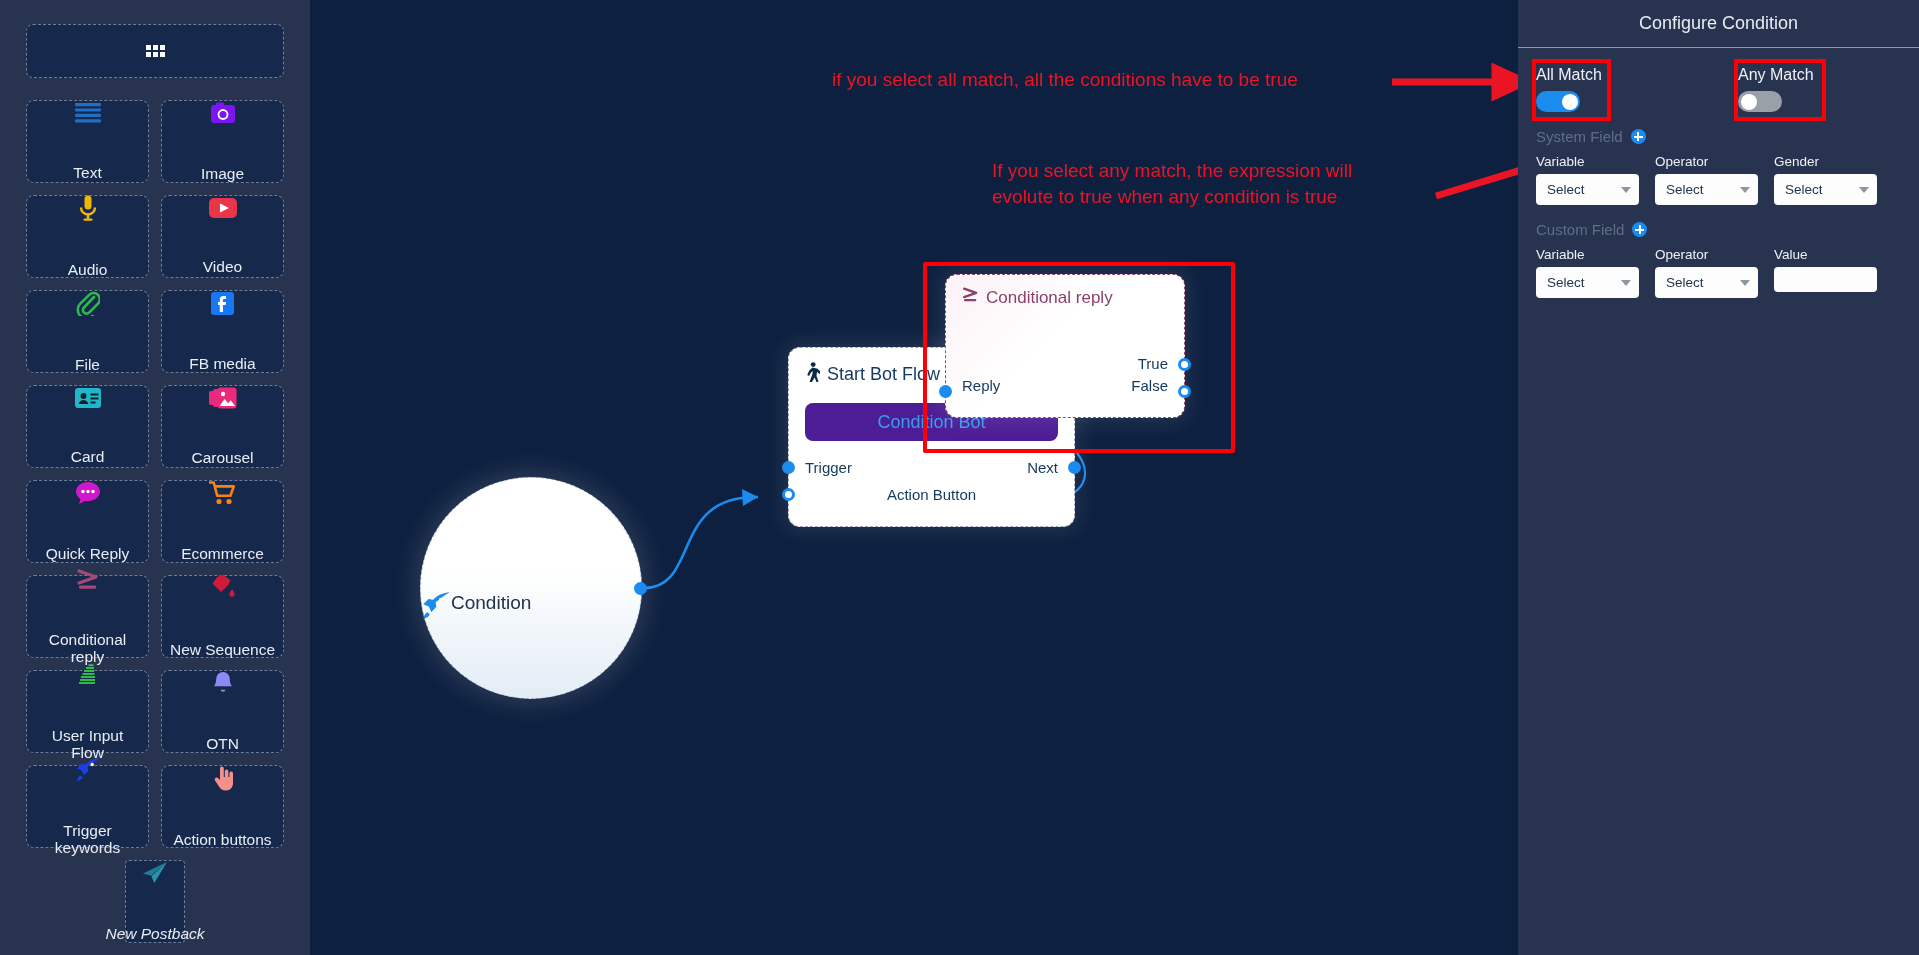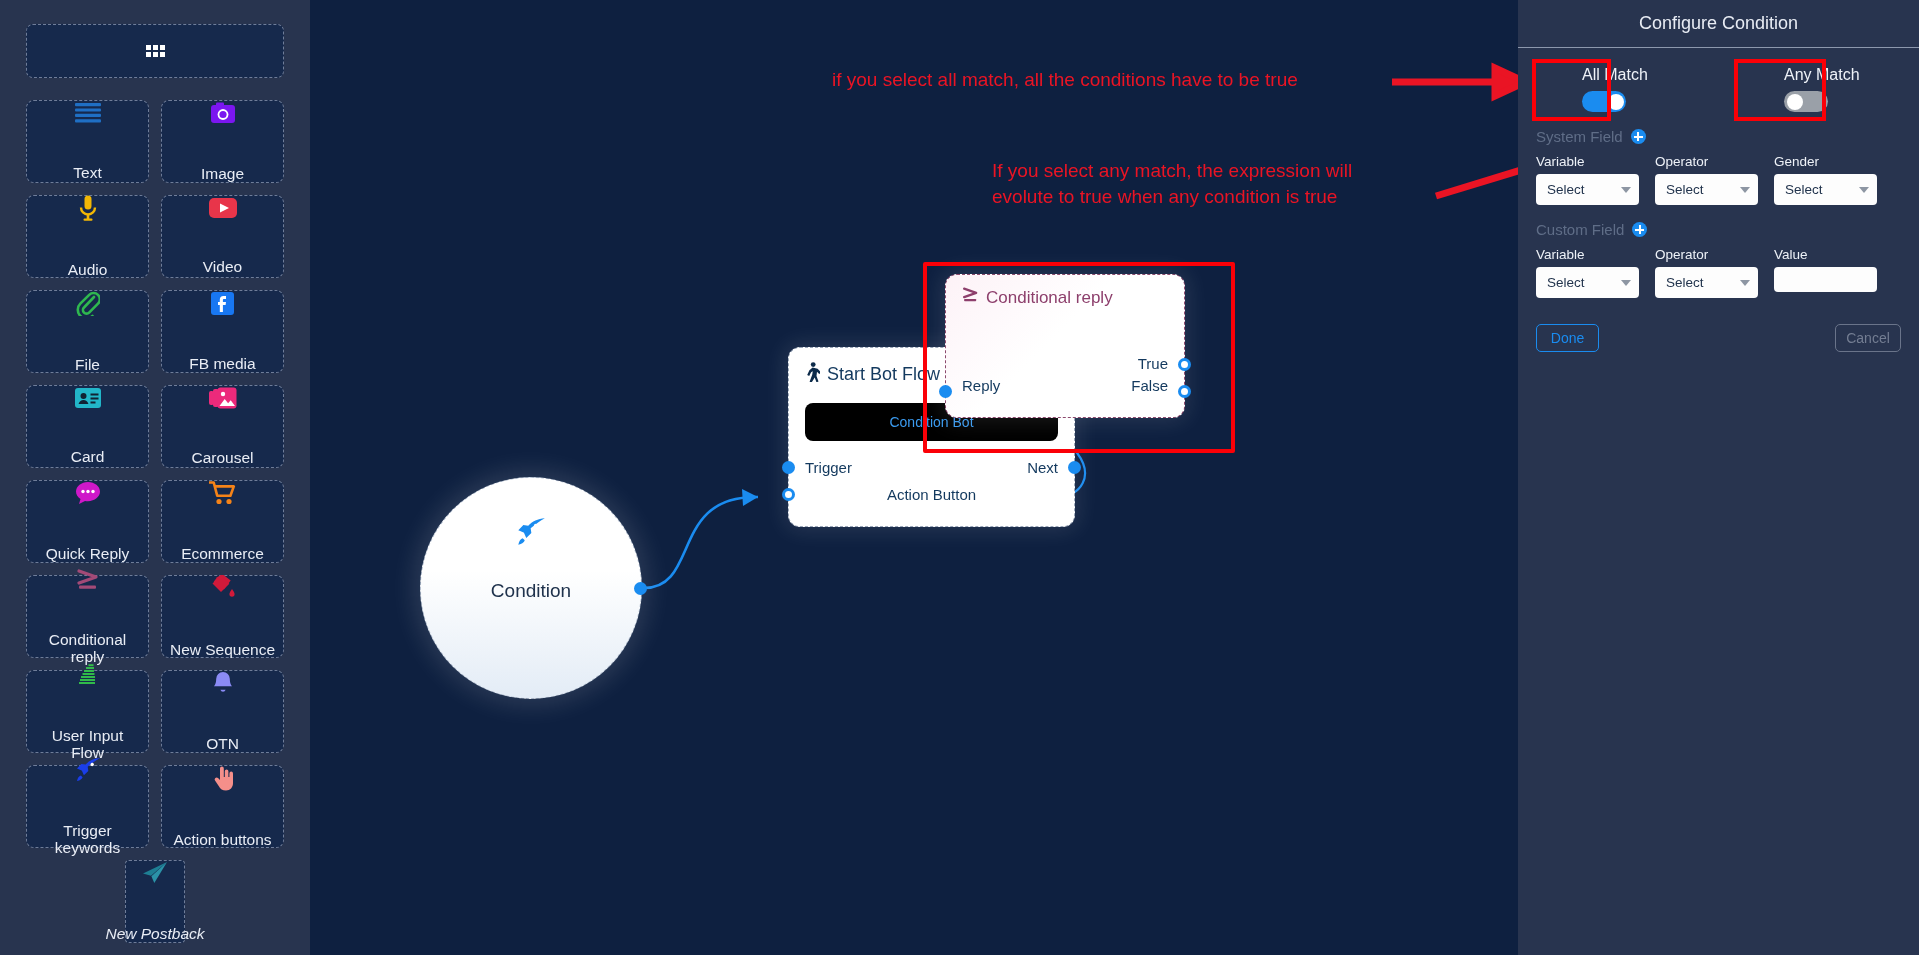--- a/index.html
+++ b/index.html
@@ -48,36 +48,36 @@
     position:absolute;left:310px;top:0;width:1208px;height:955px;
     background:#0e2040;overflow:hidden;
   }
   .edges{position:absolute;left:0;top:0;width:1208px;height:955px;}
 
   .circle-node{
     position:absolute;left:110px;top:477px;width:222px;height:222px;border-radius:50%;
     background:linear-gradient(180deg,#ffffff 0%,#ffffff 42%,#e3ecf6 100%);
     border:1px dashed #b9c4d4;
     box-shadow:0 0 26px 6px rgba(255,255,255,.13);
-    display:flex;flex-direction:column;align-items:center;
+    display:flex;flex-direction:row;align-items:center;
     box-sizing:border-box;
   }
   .circle-node .rocket{margin-top:40px;}
   .circle-node .c-label{margin-top:30px;color:#20334d;font-size:19px;}
 
   .node{
     position:absolute;background:#fff;border:1px dashed #9aa6b8;border-radius:12px;
     box-shadow:0 0 22px 4px rgba(255,255,255,.10);
     box-sizing:border-box;
   }
   #start-node{left:455px;top:347px;width:287px;height:180px;padding:14px 16px 0 16px;margin-left:23px;}
   .node-title{display:flex;align-items:center;gap:7px;color:#13395e;font-size:18px;}
   .bot-chip{
-    margin-top:16px;height:38px;border-radius:8px;background:#000000;
-    display:flex;align-items:center;justify-content:center;color:#3b9bf0;font-size:14px;
+    margin-top:16px;height:38px;border-radius:8px;background:#4c1d95;
+    display:flex;align-items:center;justify-content:center;color:#3b9bf0;font-size:18px;
   }
   .ports{position:absolute;left:0;right:0;bottom:18px;}
   .port-row{display:flex;justify-content:space-between;align-items:center;
     color:#13395e;font-size:15px;padding:0 16px;height:27px;}
   .port-row.single{justify-content:center;}
   .dot{position:absolute;width:13px;height:13px;border-radius:50%;background:#1a8cf0;}
   .dot.hollow{background:#fff;border:3px solid #1a8cf0;width:7px;height:7px;}
 
   #cond-node{left:635px;top:274px;width:240px;height:144px;
     background:linear-gradient(135deg,#fdf2f7 0%,#ffffff 45%,#ffffff 100%);
@@ -91,21 +91,21 @@
   .anno-svg{position:absolute;left:0;top:0;width:1919px;height:955px;pointer-events:none;}
 
   
   .panel{
     position:absolute;left:1518px;top:0;width:401px;height:955px;background:#28344f;
     box-sizing:border-box;
   }
   .panel-head{height:47px;display:flex;align-items:center;justify-content:center;
     color:#e8ecf4;font-size:18px;border-bottom:1px solid #8d98ad;}
   .panel-body{padding:18px 18px 0 18px;position:relative;}
-  .match-row{display:flex;padding-left:46px;}
+  .match-row{display:flex;}
   .match-block{width:105px;}
   .match-block.any{margin-left:97px;}
   .match-label{color:#eef2f8;font-size:16px;margin-bottom:7px;}
   .toggle{width:44px;height:21px;border-radius:11px;position:relative;}
   .toggle.on{background:#1a8cf0;}
   .toggle.off{background:#9aa0a8;}
   .toggle .knob{position:absolute;top:2.5px;width:16px;height:16px;border-radius:50%;background:#fff;}
   .toggle.on .knob{right:2.5px;}
   .toggle.off .knob{left:2.5px;}
 
@@ -503,23 +503,19 @@
             <span>Select</span>
             <span class="caret"></span>
           </div>
         </div>
         <div class="field">
           <div class="field-label">Value</div>
           <input class="text-input" type="text" placeholder="" style="">
         </div>
       </div>
 
-      <div class="btn-row">
-        <div class="btn done">Done</div>
-        <div class="btn cancel">Cancel</div>
-      </div>
     </div>
 
     <div class="hl-outline" style="left:14px;top:59px;width:79px;height:62px;"></div>
     <div class="hl-outline" style="left:216px;top:59px;width:92px;height:62px;"></div>
   </div>
 
 </div>
 
 </body></html>

